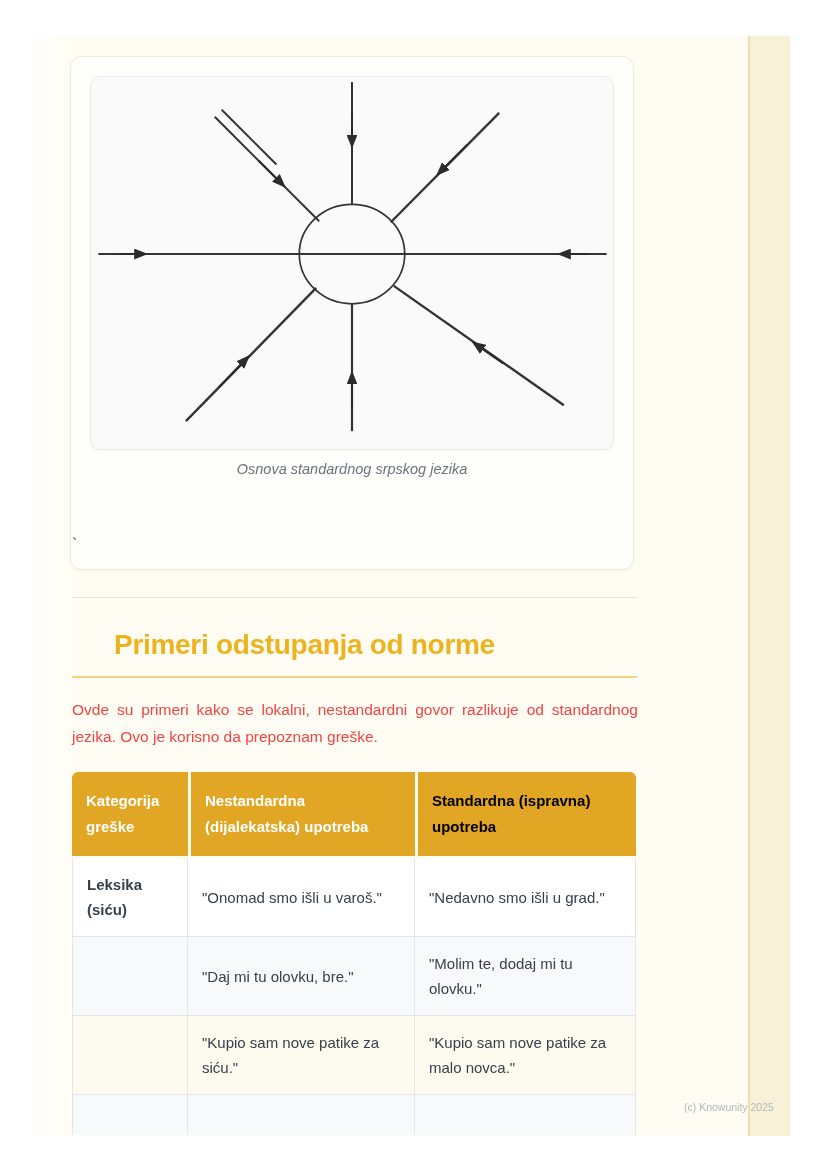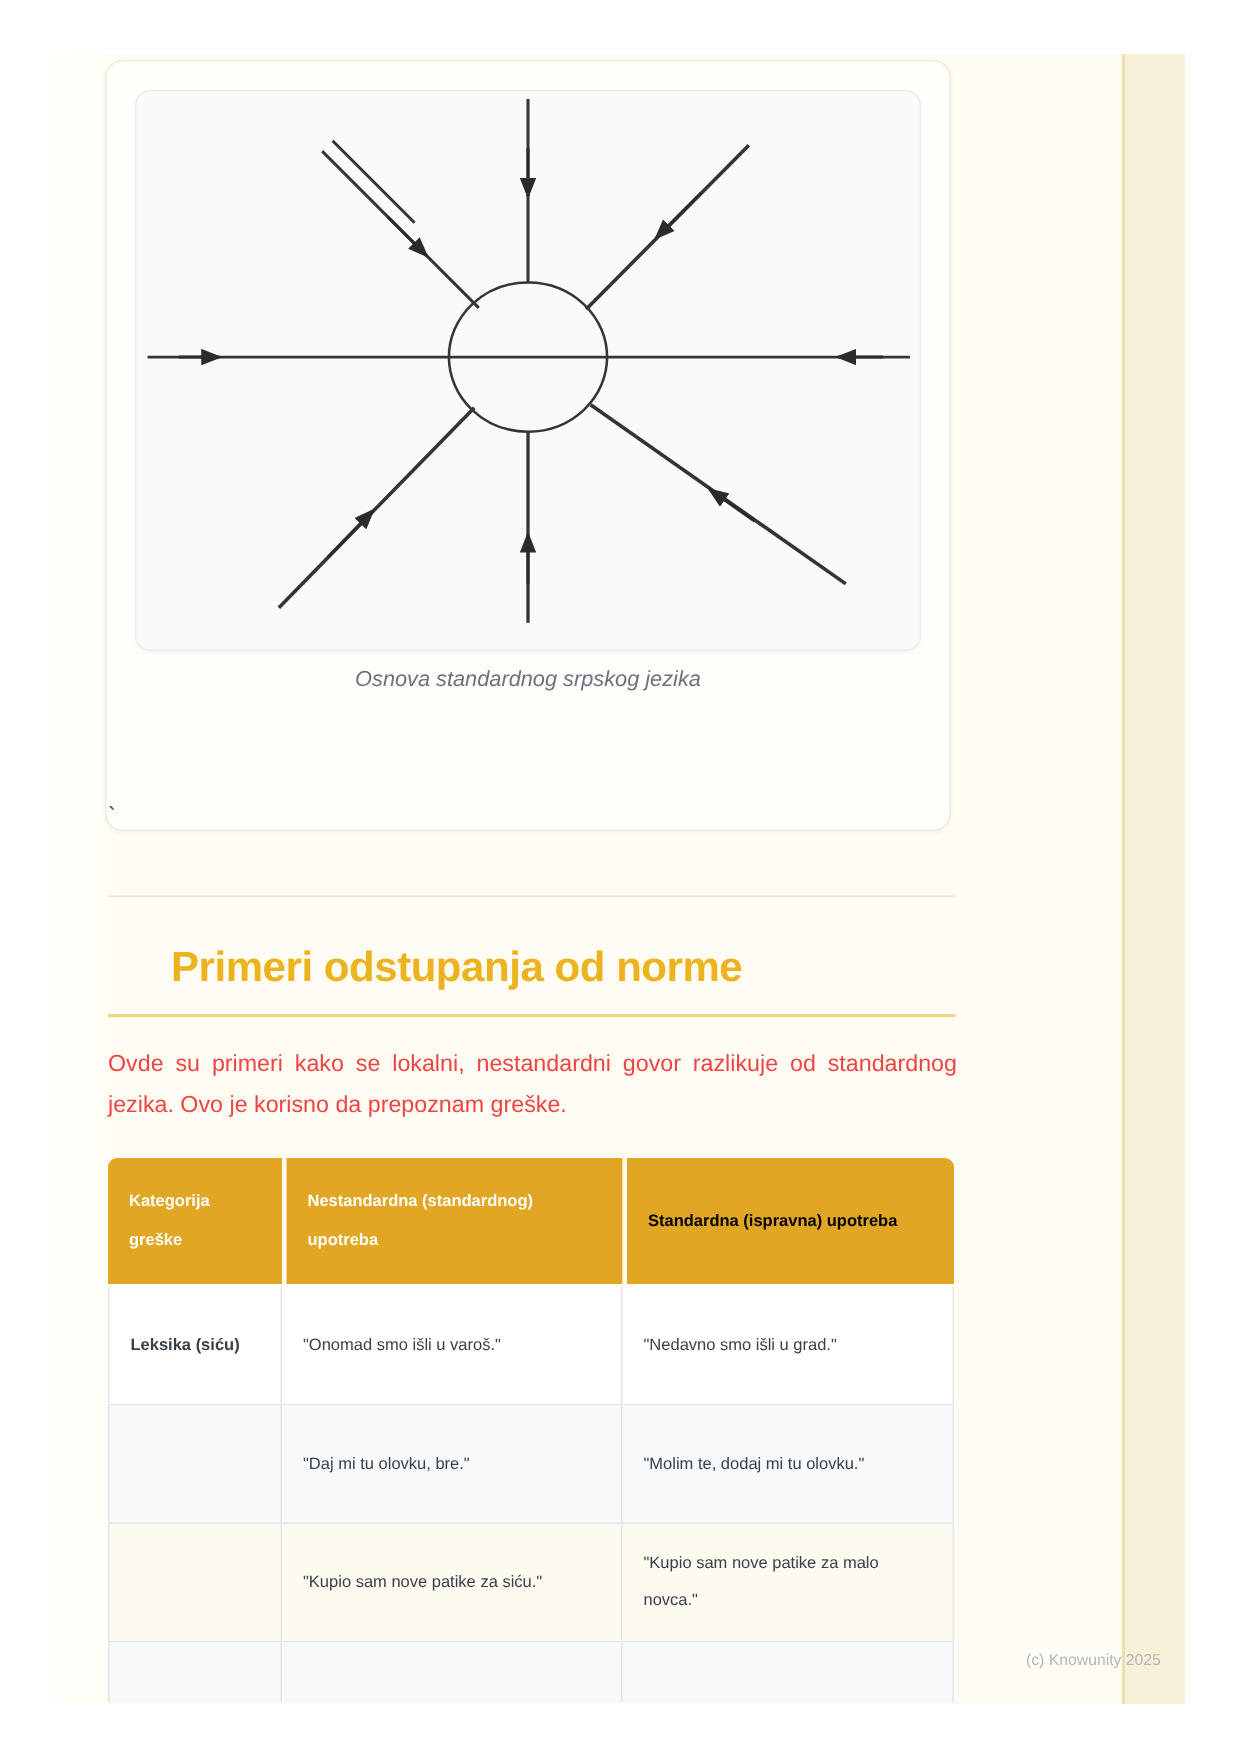--- a/index.html
+++ b/index.html
@@ -16,21 +16,21 @@
     background: linear-gradient(90deg, rgba(255,253,243,0.25) 0px, #FFFDF3 48px);
     border-radius: 3px;
   }
   .stripe {
     position: absolute; right: 0; top: 0; width: 42px; height: 100%;
     background: #F8F1D7; border-left: 2px solid #EDDFA9;
   }
 
   
   .figure-card {
-    position: absolute; left: 70px; top: 40px; width: 564px; height: 514px;
+    position: absolute; left: 70px; top: 56px; width: 564px; height: 514px;
     background: #FEFEFB; border: 1px solid #EFEADA; border-radius: 12px;
     box-shadow: 0 1px 3px rgba(80,70,30,0.06);
   }
   .figure-frame {
     position: absolute; left: 19px; top: 19px; width: 524px; height: 374px;
     background: #F9FAF9; border: 1px solid #EBEBE8; border-radius: 10px;
     box-shadow: 0 1px 2px rgba(0,0,0,0.04); overflow: hidden;
   }
   .figure-frame svg { display: block; width: 100%; height: 100%; }
   .figure-caption {
@@ -49,21 +49,21 @@
   .heading-underline { position: absolute; left: 72px; top: 676px; width: 565px; height: 2px; background: #F1D386; }
 
   .intro {
     position: absolute; left: 72px; top: 696px; width: 566px;
     font-size: 15.5px; line-height: 27px; color: #ef4444; text-align: justify;
   }
 
   
   .table-clip { position: absolute; left: 72px; top: 772px; width: 564px; height: 363px; overflow: hidden; }
   table.cmp { border-collapse: separate; border-spacing: 0; table-layout: fixed; width: 564px; }
-  .cmp th, .cmp td { vertical-align: middle; text-align: left; padding: 12px 14px; font-size: 11px; line-height: 25px; }
+  .cmp th, .cmp td { vertical-align: middle; text-align: left; padding: 12px 14px; font-size: 15px; line-height: 25px; }
   .cmp th {
     background: #E1A623; font-weight: 700; line-height: 26px;
     padding-top: 16px; padding-bottom: 16px; height: 86px;
     border-bottom: 2px solid #FDFCF5;
   }
   .cmp th + th { border-left: 3px solid #FFFDF3; }
   .cmp th:first-child { border-top-left-radius: 6px; }
   .cmp th:last-child { border-top-right-radius: 6px; }
   .th-light { color: #FFFFFF; }
   .th-dark { color: #000000; }
@@ -136,21 +136,21 @@
   <h1 class="heading">Primeri odstupanja od norme</h1>
   <div class="heading-underline"></div>
 
   <p class="intro">Ovde su primeri kako se lokalni, nestandardni govor razlikuje od standardnog jezika. Ovo je korisno da prepoznam greške.</p>
 
   <div class="table-clip">
     <table class="cmp">
       <thead>
         <tr>
           <th class="th-light">Kategorija greške</th>
-          <th class="th-light">Nestandardna (standardnog) upotreba</th>
+          <th class="th-light">Nestandardna (dijalekatska) upotreba</th>
           <th class="th-dark">Standardna (ispravna) upotreba</th>
         </tr>
       </thead>
       <tbody>
         <tr class="row-a">
           <td class="cell-bold">Leksika (siću)</td>
           <td>"Onomad smo išli u varoš."</td>
           <td>"Nedavno smo išli u grad."</td>
         </tr>
         <tr class="row-b">

